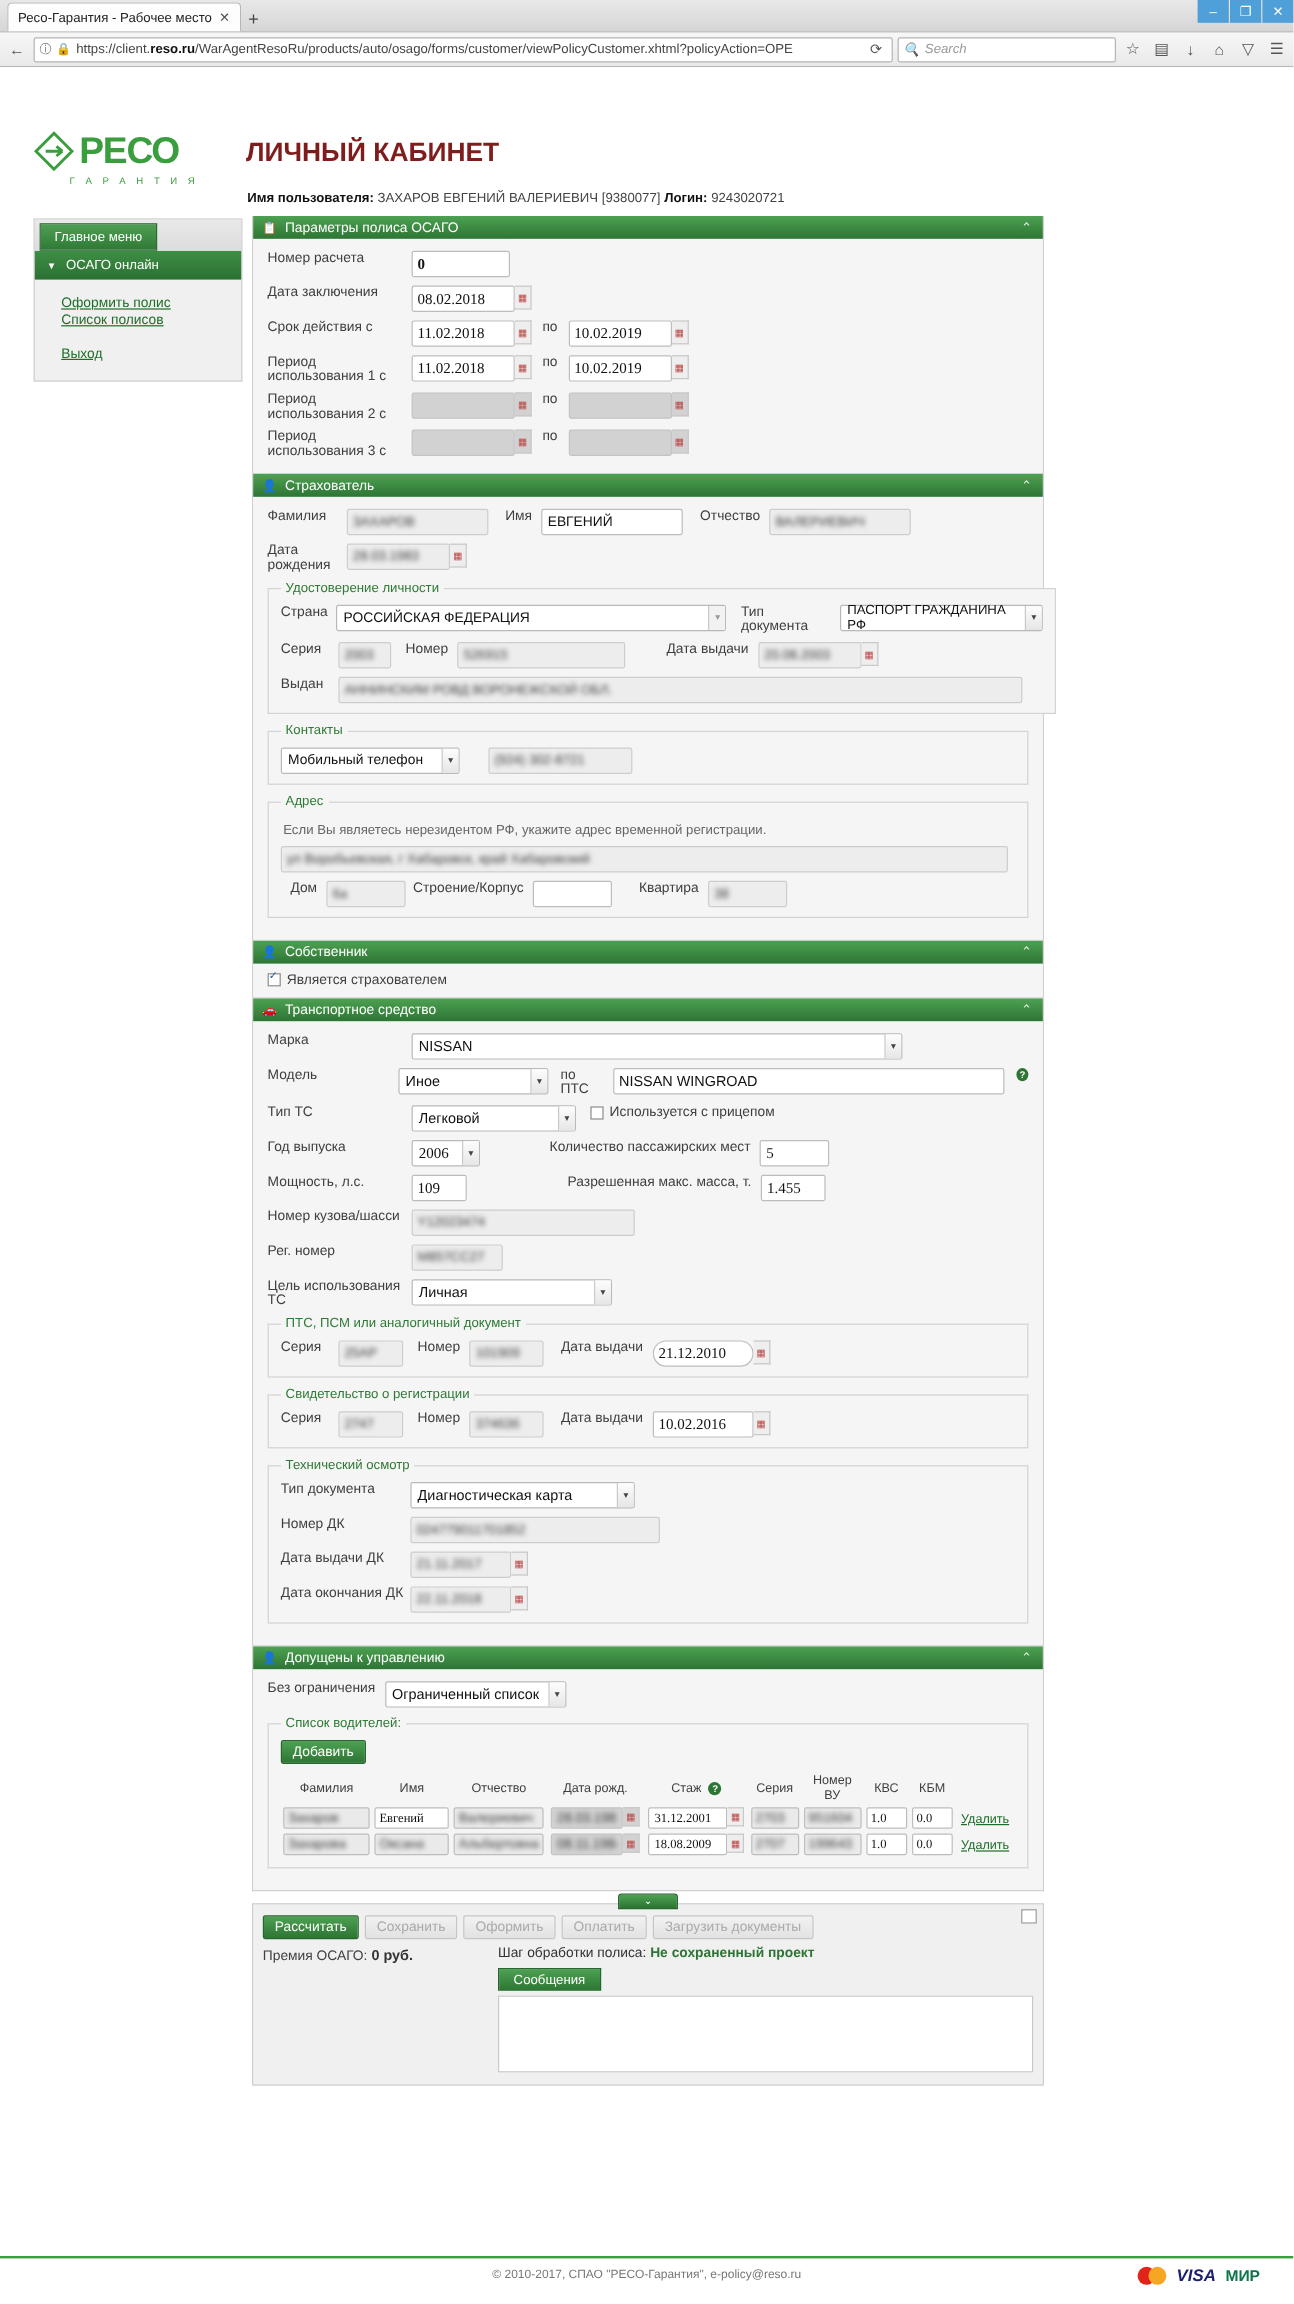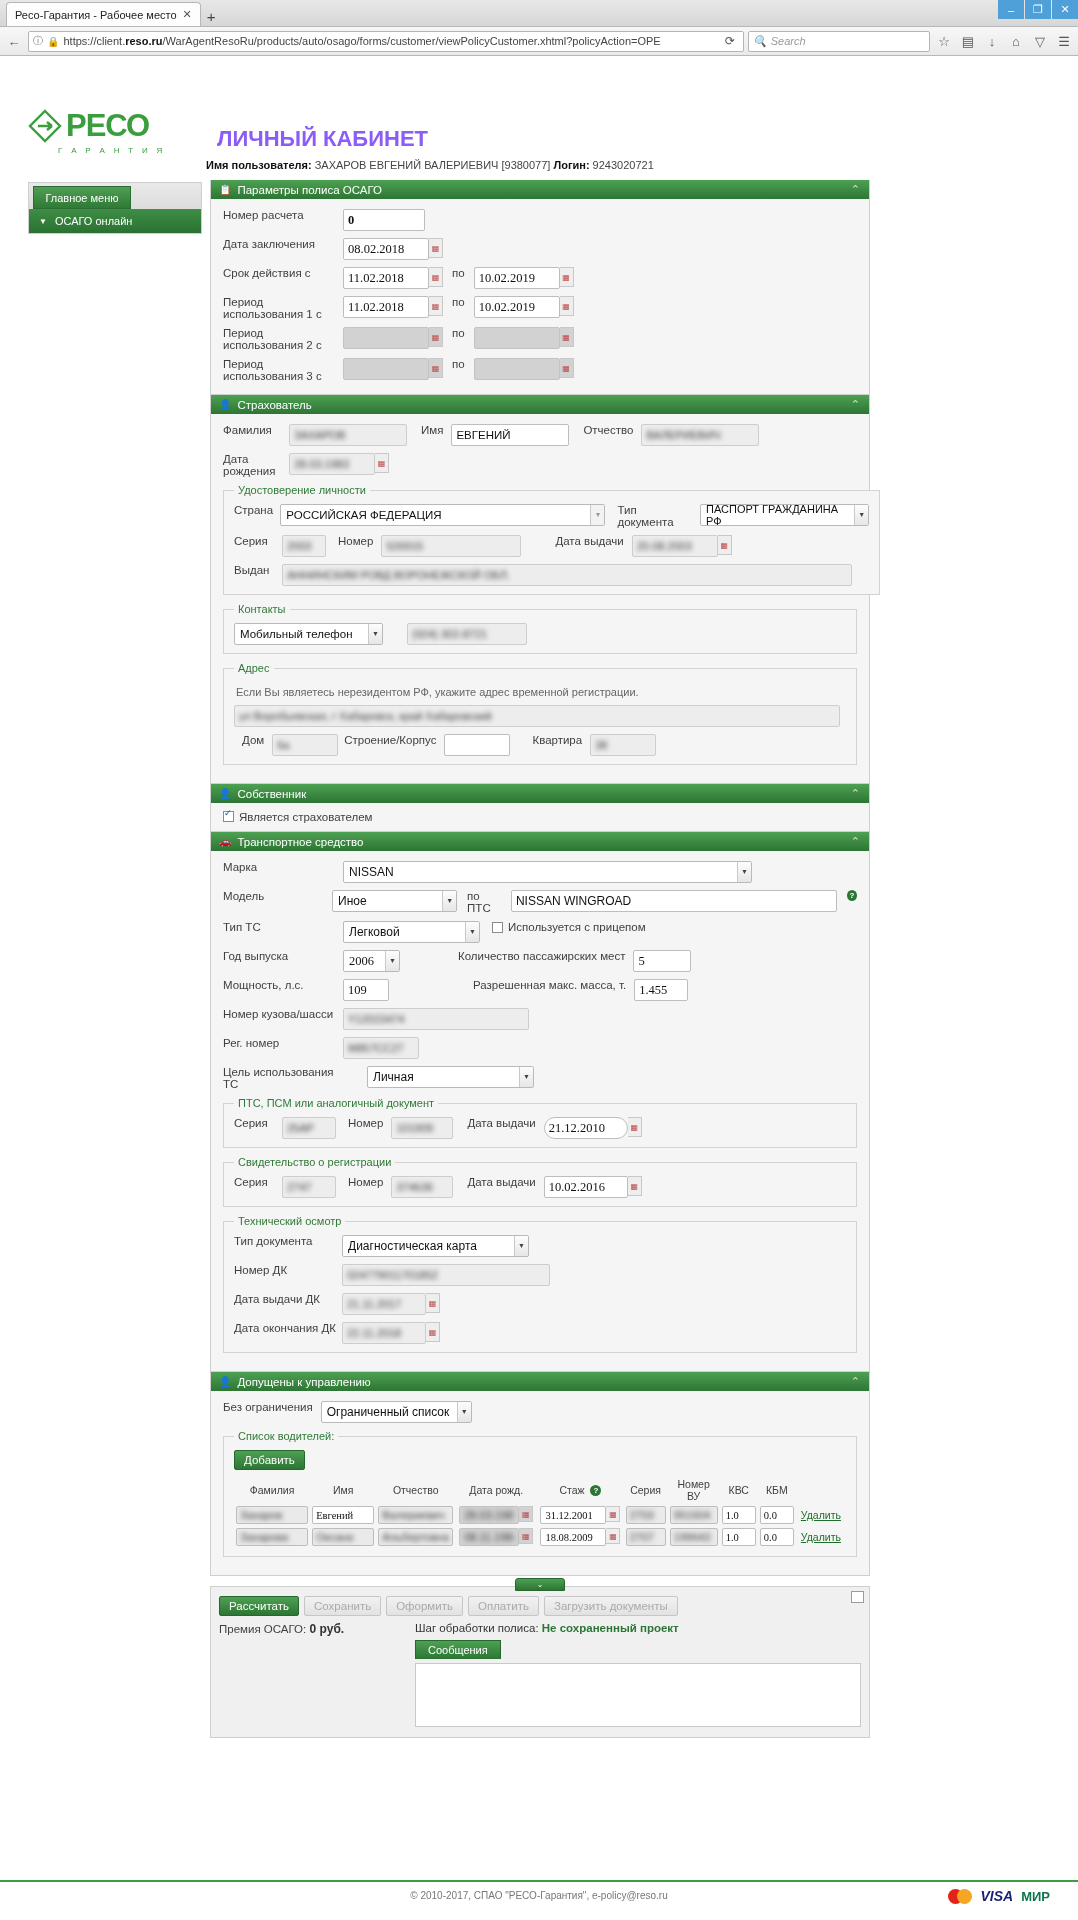--- a/index.html
+++ b/index.html
@@ -45,21 +45,21 @@
   .searchbox{
     width:172px;height:19px;background:#fff;border:1px solid #b5b5b5;border-radius:2px;
     display:flex;align-items:center;padding:0 4px;gap:4px;font-size:11px;color:#999;font-style:italic;
   }
   
   .page{position:relative;width:1078px;height:1862px;background:#fff;}
   .logo{position:absolute;left:28px;top:52px;width:160px;}
   .logo .mark{display:flex;align-items:center;gap:4px;}
   .logo .word{font-size:31px;font-weight:bold;color:#3a9e3f;letter-spacing:-1px;font-family:"Liberation Sans",sans-serif;}
   .logo .sub{font-size:8px;letter-spacing:3.3px;color:#3a9e3f;margin-left:30px;margin-top:2px;}
-  h1.title{position:absolute;left:205px;top:58px;margin:12px;font-size:22px;font-weight:bold;color:#8b5cf6;letter-spacing:0px;}
+  h1.title{position:absolute;left:205px;top:58px;margin:0;font-size:22px;font-weight:bold;color:#7f1d1d;letter-spacing:0px;}
   .userline{position:absolute;left:206px;top:103px;font-size:11px;color:#444;}
   .userline b{color:#111;}
   
   .sidebar{position:absolute;left:28px;top:126px;width:172px;background:#f0f0f0;border:1px solid #cfcfcf;}
   .sb-top{height:26px;background:linear-gradient(#e9e9e9,#dcdcdc);position:relative;}
   .sb-mainbtn{
     position:absolute;left:4px;top:3px;width:96px;height:21px;
     background:linear-gradient(#4f9f53,#2f7a36);border:1px solid #2c6b32;
     color:#fff;font-size:11px;display:flex;align-items:center;justify-content:center;
   }
@@ -229,20 +229,26 @@
   </div>
 
   <div class="sidebar">
     <div class="sb-top">
       <div class="sb-mainbtn">Главное меню</div>
     </div>
     <div class="sb-section">
       <span class="sb-caret">▼</span>
       <span>ОСАГО онлайн</span>
     </div>
+    <div class="sb-links">
+      <a href="#">Оформить полис</a>
+      <a href="#">Список полисов</a>
+      <div class="gap"></div>
+      <a href="#">Выход</a>
+    </div>
   </div>
 
   <div class="main">
 
     <div class="panel">
       <div class="phead">
         <span class="ico">📋</span>
         <span>Параметры полиса ОСАГО</span>
         <span class="chev">⌃</span>
       </div>
@@ -485,21 +491,21 @@
             </span>
         </div>
         <div class="row">
           <span class="lbl w">Рег. номер</span>
           <span class="fake lgrey" style="width:66px;">
               <span class="blur">М857СС27</span>
             </span>
         </div>
         <div class="row">
           <span class="lbl w">Цель использования ТС</span>
-          <span class="sel" style="width:160px;margin-left:24px;">
+          <span class="sel" style="width:160px;">
             <span style="font-family:'Liberation Sans',sans-serif;font-size:12px;">Личная</span>
             <span class="arw">▼</span>
           </span>
         </div>
 
         <fieldset class="grp">
           <legend>ПТС, ПСМ или аналогичный документ</legend>
           <div class="row" style="margin-bottom:0;">
             <span class="lbl" style="width:48px;">Серия</span>
             <span class="fake lgrey" style="width:44px;">

